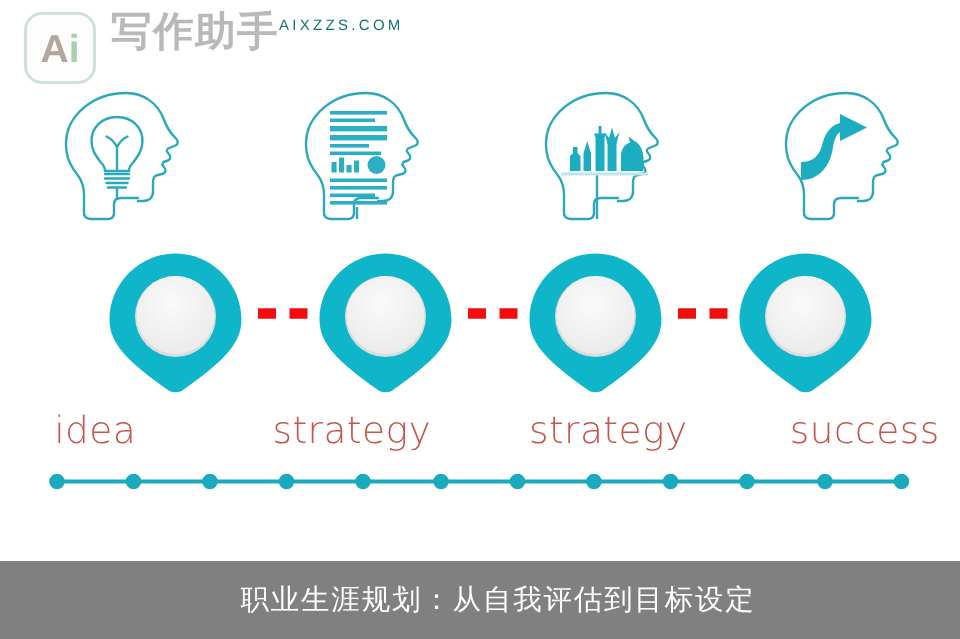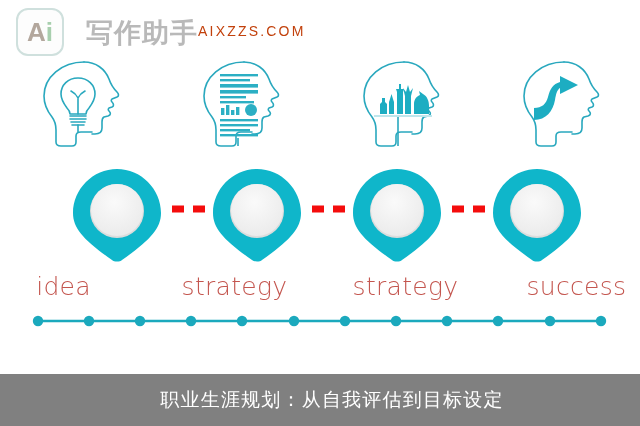--- a/index.html
+++ b/index.html
@@ -14,22 +14,21 @@
     overflow: hidden;
     position: relative;
   }
 
   
   #brand {
     position: absolute;
     left: 16px;
     top: 8px;
     display: flex;
-    align-items: center;
-    gap: 22px;
+    gap: 10px;
   }
   #brand-mark {
     width: 48px;
     height: 48px;
     border-radius: 12px;
     border: 2px solid #cfe0dd;
     background: #fdfdfd;
     display: flex;
     align-items: center;
     justify-content: center;
@@ -51,22 +50,22 @@
     line-height: 1;
   }
   #brand-cn {
     font-size: 27px;
     font-weight: bold;
     color: #b9b9b9;
     letter-spacing: 1px;
     font-family: "DejaVu Sans", sans-serif;
   }
   #brand-domain {
-    font-size: 14px;
-    color: #c2410c;
+    font-size: 10px;
+    color: #0f766e;
     letter-spacing: 2.2px;
     margin-top: 5px;
   }
 
   
   #icon-row {
     position: absolute;
     left: 0;
     top: 58px;
     width: 640px;

